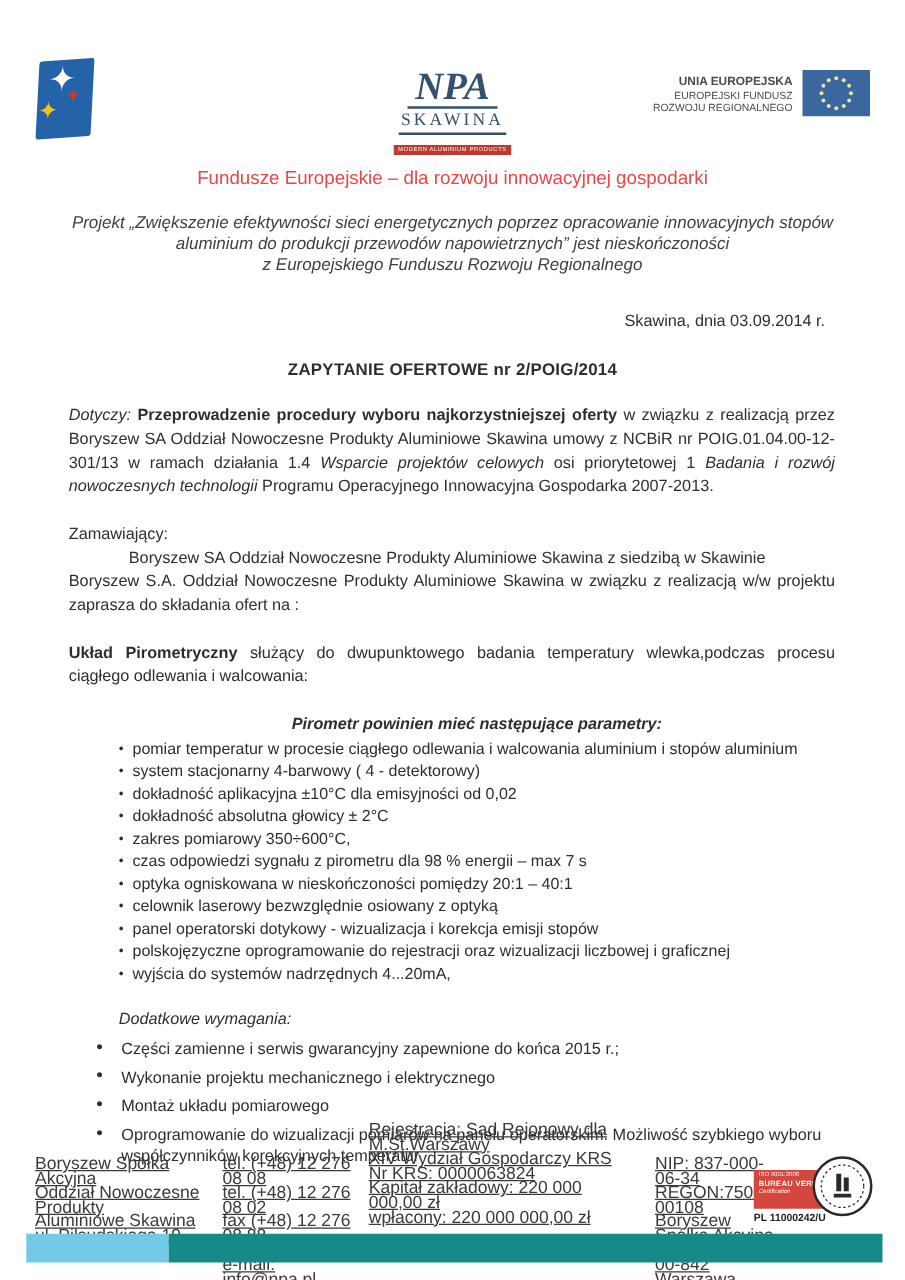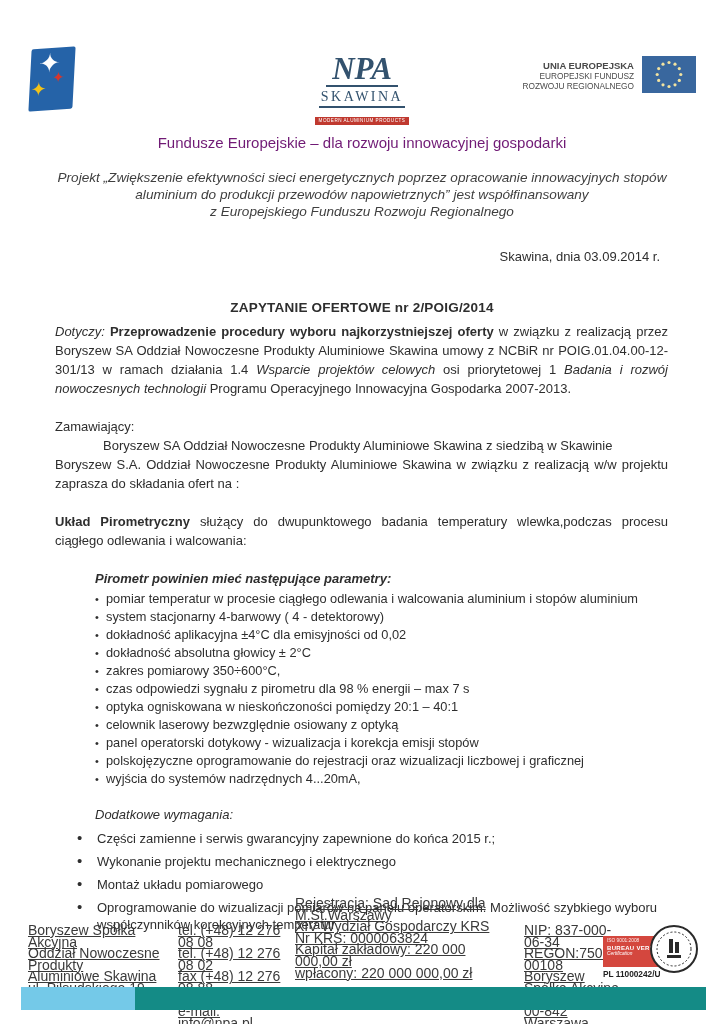--- a/index.html
+++ b/index.html
@@ -27,37 +27,37 @@
   .npa-bar{display:inline-block;background:#c0392f;color:#fff;font-size:4.6px;letter-spacing:.5px;
            padding:1.5px 4px;margin-top:2.5px;white-space:nowrap;}
 
   .logo-eu{position:absolute;right:28px;top:56px;display:flex;align-items:flex-start;gap:8px;}
   .eu-text{text-align:right;color:#4a4a4a;margin-top:4px;}
   .eu-text .l1{font-size:9.5px;font-weight:bold;line-height:11px;}
   .eu-text .l2{font-size:8.3px;line-height:10px;}
   .eu-flag{width:54px;height:37px;background:#39679e;position:relative;}
 
   
-  .tagline{position:absolute;left:0;right:0;top:134px;font-size:15px;color:#701a75;}
+  .tagline{position:absolute;left:0;right:0;top:134px;font-size:15px;color:#ef4444;}
   .project-note{position:absolute;left:40px;right:40px;top:169px;font-size:13.6px;font-style:italic;color:#3f3f3f;line-height:17px;}
   .date-line{position:absolute;right:64px;top:249px;font-size:13px;}
-  .doc-title{position:absolute;left:0;right:0;top:300px;font-size:13.5px;font-weight:bold;letter-spacing:.2px;}
+  .doc-title{position:absolute;left:0;right:0;top:288px;font-size:13.5px;font-weight:bold;letter-spacing:.2px;}
 
   
   .body-col{position:absolute;left:55px;right:56px;top:322px;font-size:13px;line-height:19px;}
   .para{margin:0;}
   .dotyczy{text-align:justify;}
   .zam{margin-top:19px;}
   .zam-value{text-indent:48px;}
   .h1{margin-top:29px;margin-left:14px;font-size:17px;font-weight:bold;color:#222;}
   .intro{text-align:justify;}
   .subject{margin-top:19px;text-align:justify;}
 
   .params-block{margin-top:19px;margin-left:40px;}
-  .params-heading{font-weight:bold;font-style:italic;font-size:13px;margin-bottom:2px;}
+  .params-heading{font-weight:bold;font-style:italic;font-size:13px;margin-bottom:2px;text-align:center;}
   ul.params{list-style:none;margin:0;padding:0;}
   ul.params li{position:relative;padding-left:11px;line-height:18px;font-size:12.8px;}
   ul.params li::before{content:"•";position:absolute;left:0;top:0;font-size:11px;}
 
   .additional-block{margin-top:17px;}
   .additional-heading{font-weight:normal;font-style:italic;font-size:13px;margin-left:40px;margin-bottom:6px;}
   ul.additional{list-style:none;margin:0;padding:0 0 0 22px;}
   ul.additional li{position:relative;padding-left:20px;line-height:17px;margin-bottom:6px;font-size:13px;}
   ul.additional li::before{content:"•";position:absolute;left:0;top:-1px;font-size:15px;}
 
@@ -119,21 +119,21 @@
             <circle cx="21" cy="8.2" r="1.6"></circle>
         </g>
       </svg>
     </div>
   </div>
 
   <div class="tagline center">Fundusze Europejskie – dla rozwoju innowacyjnej gospodarki</div>
 
   <div class="project-note center">
       <div>Projekt „Zwiększenie efektywności sieci energetycznych poprzez opracowanie innowacyjnych stopów</div>
-      <div>aluminium do produkcji przewodów napowietrznych” jest współfinansowany</div>
+      <div>aluminium do produkcji przewodów napowietrznych” jest nieskończoności</div>
       <div>z Europejskiego Funduszu Rozwoju Regionalnego</div>
     </div>
 
   <div class="date-line">Skawina, dnia 03.09.2014 r.</div>
 
   <div class="doc-title center">ZAPYTANIE OFERTOWE nr 2/POIG/2014</div>
 
   <div class="body-col">
 
     <p class="para dotyczy"><span class="i">Dotyczy: </span><span class="b">Przeprowadzenie procedury wyboru najkorzystniejszej oferty </span><span>w związku z realizacją przez Boryszew SA Oddział Nowoczesne Produkty Aluminiowe Skawina  umowy z NCBiR nr POIG.01.04.00-12-301/13 w ramach działania 1.4 </span><span class="i">Wsparcie projektów celowych </span><span>osi priorytetowej 1 </span><span class="i">Badania i rozwój nowoczesnych technologii </span><span>Programu Operacyjnego Innowacyjna Gospodarka 2007-2013.</span></p>
@@ -146,21 +146,21 @@
 
     <p class="para intro">Boryszew S.A. Oddział Nowoczesne Produkty Aluminiowe Skawina w związku z realizacją w/w projektu zaprasza do składania ofert na :</p>
 
     <p class="para subject"><span class="b">Układ Pirometryczny</span><span> służący do dwupunktowego badania temperatury wlewka,podczas procesu ciągłego odlewania i walcowania:</span></p>
 
     <div class="params-block">
       <div class="params-heading">Pirometr powinien mieć następujące parametry:</div>
       <ul class="params">
           <li>pomiar temperatur w procesie ciągłego odlewania i walcowania aluminium i stopów aluminium</li>
           <li>system stacjonarny 4-barwowy ( 4 - detektorowy)</li>
-          <li>dokładność aplikacyjna ±4°C dla emisyjności od 0,02</li>
+          <li>dokładność aplikacyjna ±10°C dla emisyjności od 0,02</li>
           <li>dokładność absolutna głowicy ± 2°C</li>
           <li>zakres pomiarowy 350÷600°C,</li>
           <li>czas odpowiedzi sygnału z pirometru dla 98 % energii – max 7 s</li>
           <li>optyka ogniskowana w nieskończoności pomiędzy 20:1 – 40:1</li>
           <li>celownik laserowy bezwzględnie osiowany z optyką</li>
           <li>panel operatorski dotykowy - wizualizacja i korekcja emisji stopów</li>
           <li>polskojęzyczne oprogramowanie do rejestracji oraz wizualizacji liczbowej i graficznej</li>
           <li>wyjścia do systemów nadrzędnych 4...20mA,</li>
         </ul>
     </div>

